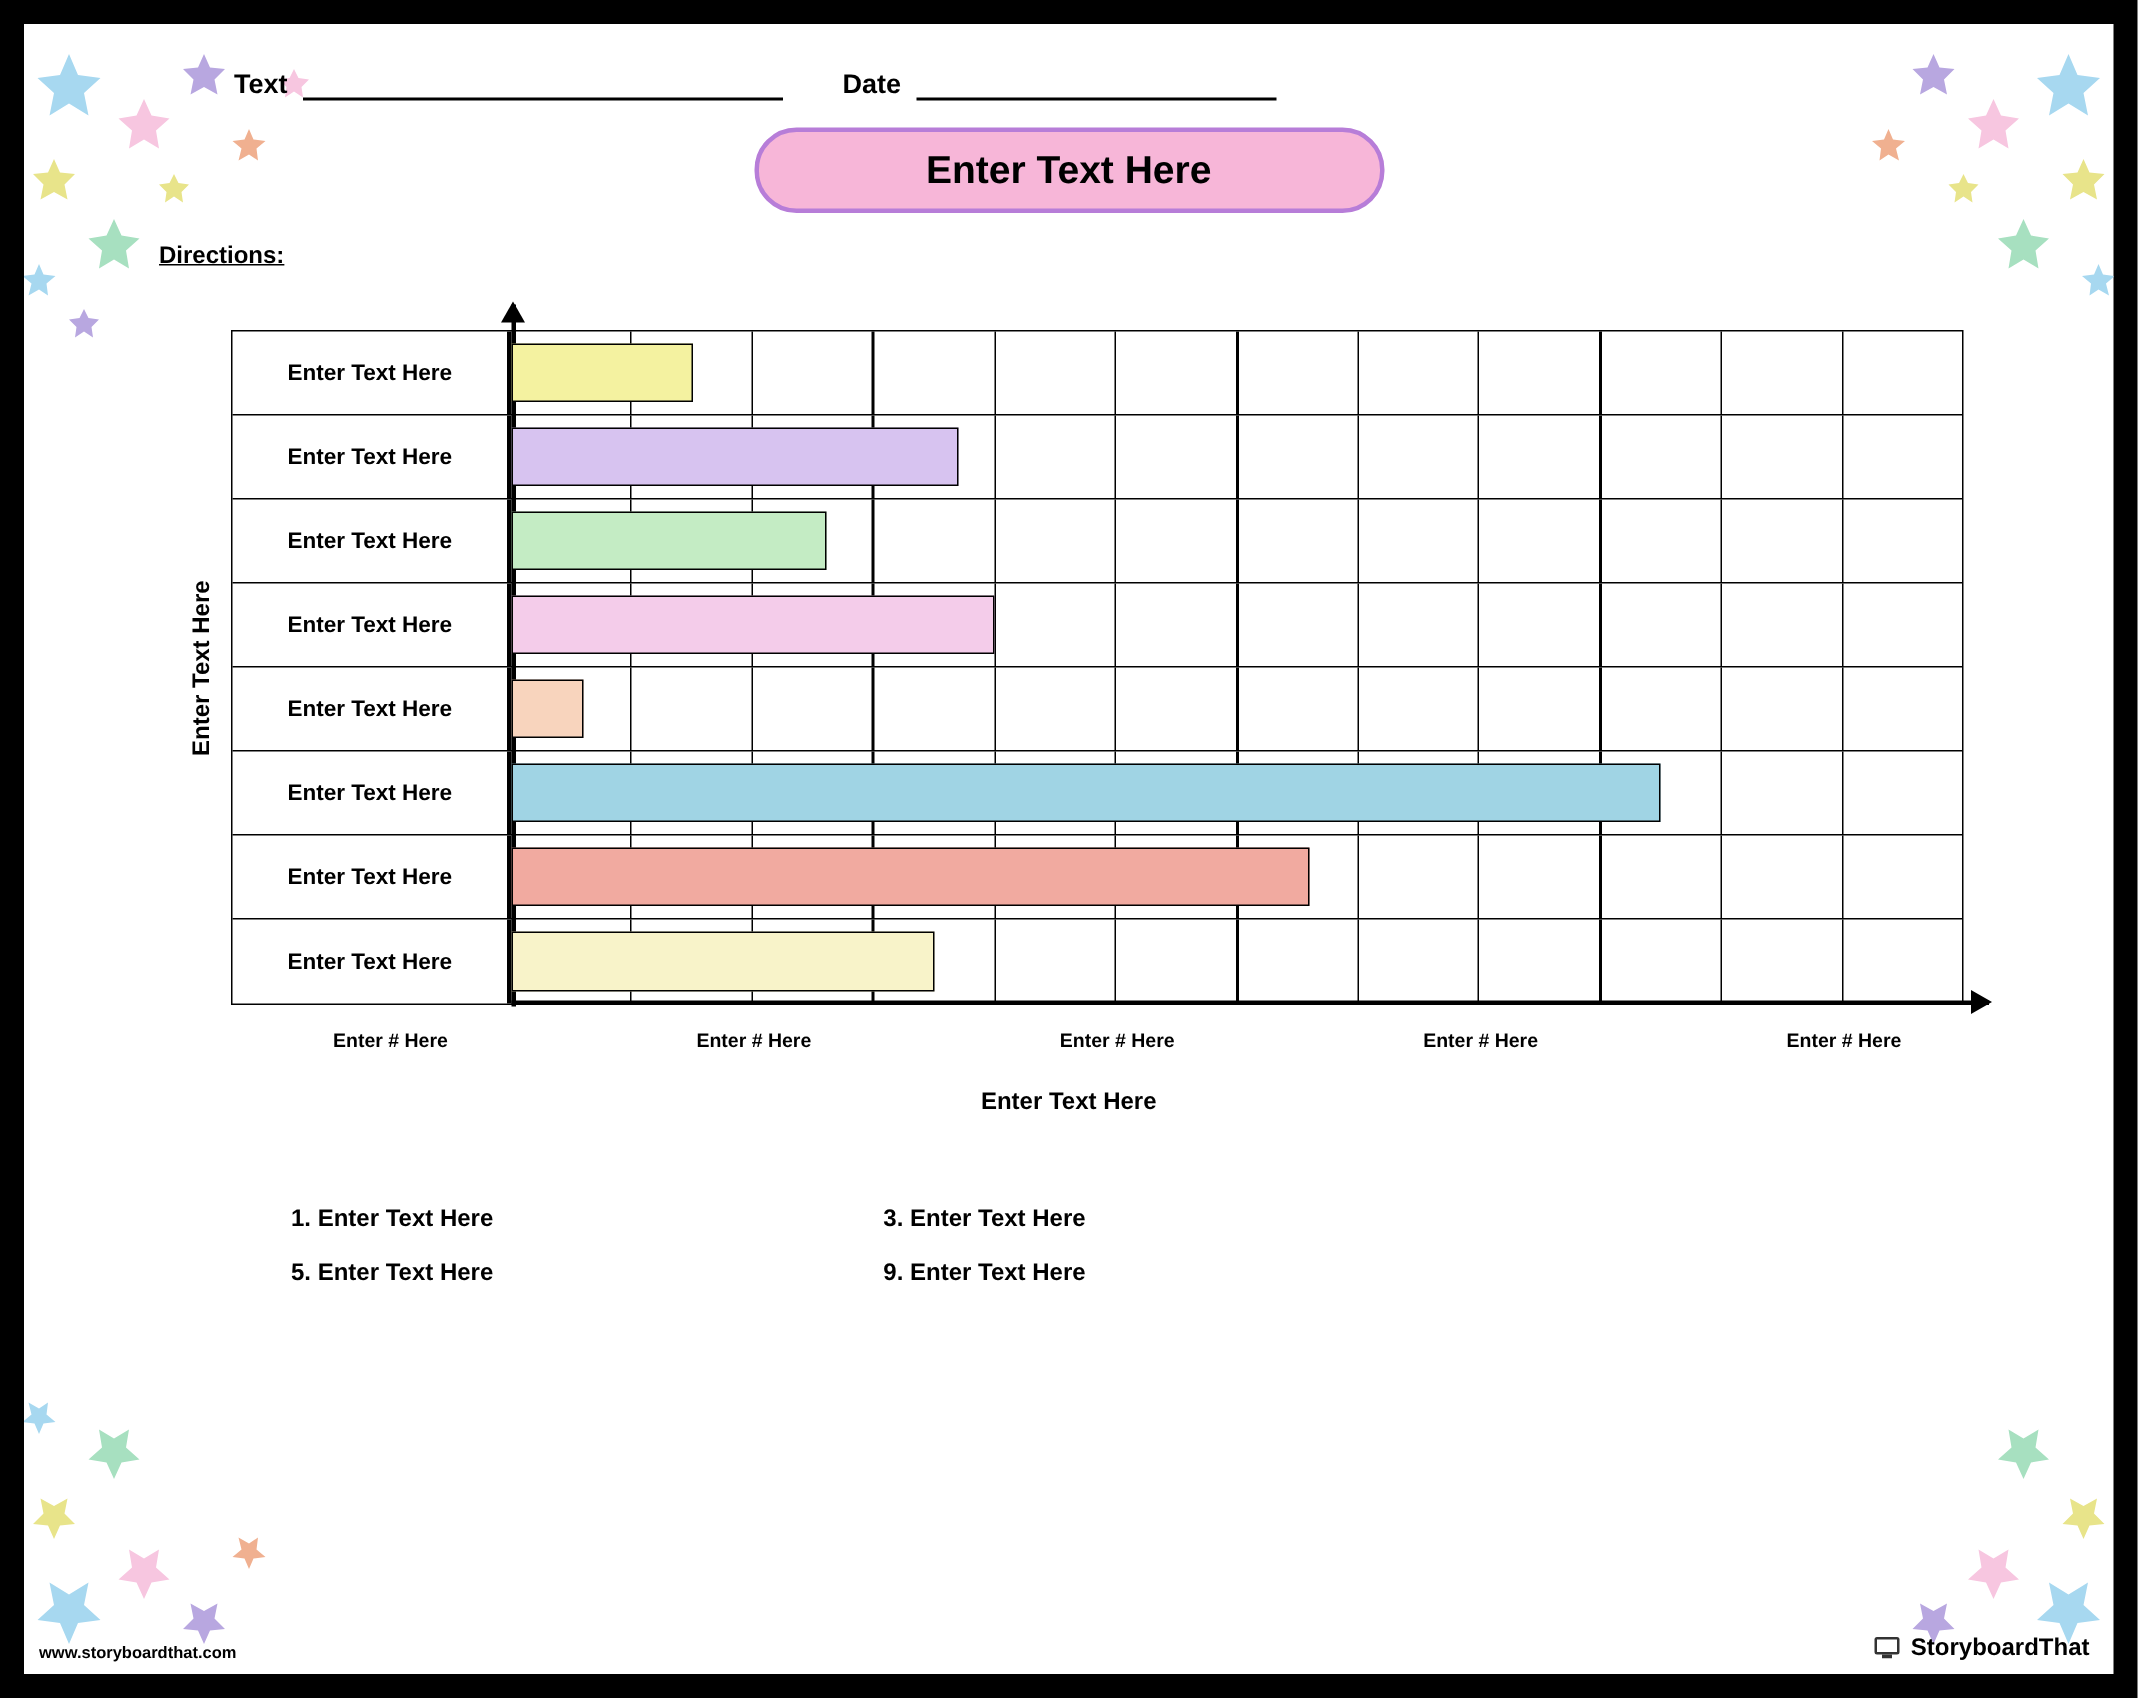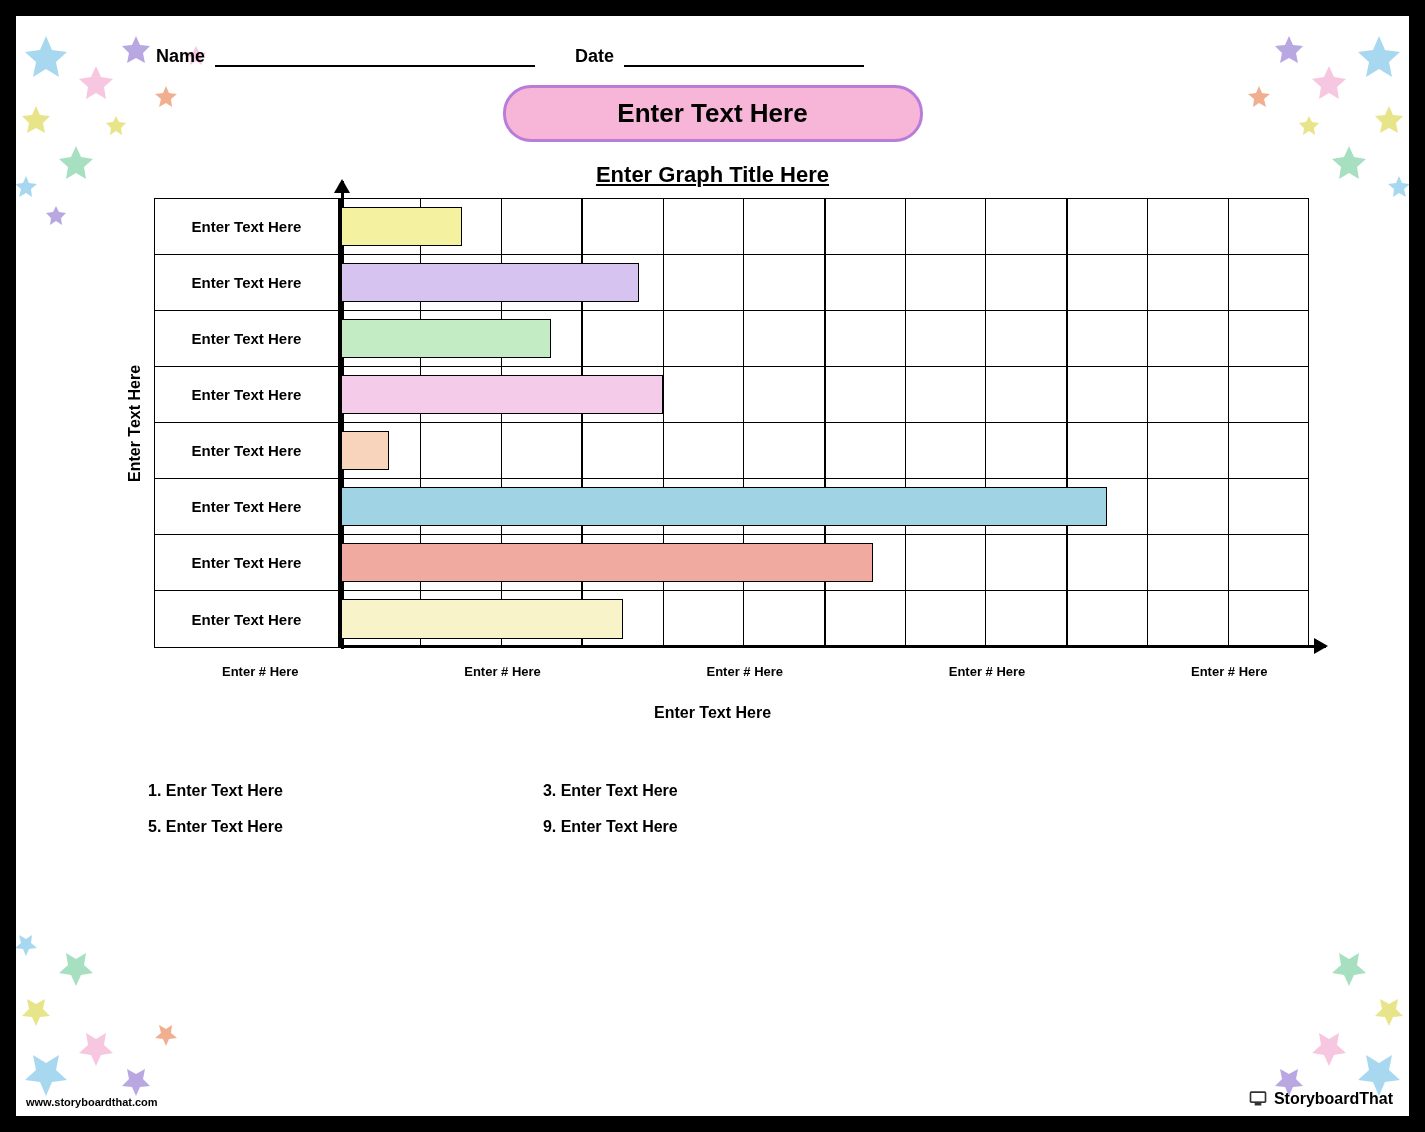--- a/index.html
+++ b/index.html
@@ -32,21 +32,21 @@
 .gcol.major{border-right:2px solid #000}
 .gcol:last-child{border-right:none}
 .bar{height:70%;border:1px solid #000;position:relative;z-index:2}
 .axis-y{position:absolute;left:186px;top:-18px;bottom:-2px;width:3px;background:#000}
 .axis-y::before{content:"";position:absolute;top:-2px;left:-7px;width:0;height:0;border-left:8px solid transparent;border-right:8px solid transparent;border-bottom:14px solid #000}
 .axis-x{position:absolute;left:186px;right:-18px;bottom:-1px;height:3px;background:#000}
 .axis-x::after{content:"";position:absolute;right:-2px;top:-7px;width:0;height:0;border-top:8px solid transparent;border-bottom:8px solid transparent;border-left:14px solid #000}
 .xticks{display:flex;margin-left:106px;margin-top:16px;font-weight:bold;font-size:13px}
 .xtick{position:relative;width:0;white-space:nowrap;transform:translateX(-50%)}
 .xlab{text-align:center;font-weight:bold;font-size:16px;margin-top:20px}
-.questions{display:flex;gap:260px;margin:60px 0 0 72px;font-weight:bold;font-size:16px}
+.questions{display:flex;gap:260px;margin:60px 0 0 118px;font-weight:bold;font-size:16px}
 .qcol div{margin-bottom:18px}
 .footer-left{position:absolute;left:10px;bottom:8px;font-size:11px;font-weight:bold}
 .footer-right{position:absolute;right:16px;bottom:8px;display:flex;align-items:flex-end;gap:6px;font-size:16px;font-weight:600}
 .footer-right svg{width:20px;height:20px}
 </style>
 </head>
 <body>
 
 <div class="page">
 
@@ -93,34 +93,34 @@
           <path d="M90 60l5 11 12 2-9 8 2 12-10-6-10 6 2-12-9-8 12-2z" fill="#f7c6e0"></path>
           <path d="M30 100l4 9 10 1-7 7 2 10-9-5-9 5 2-10-7-7 10-1z" fill="#e8e48a"></path>
           <path d="M130 30l4 9 10 1-7 7 2 10-9-5-9 5 2-10-7-7 10-1z" fill="#b8a7e0"></path>
           <path d="M70 140l5 11 12 2-9 8 2 12-10-6-10 6 2-12-9-8 12-2z" fill="#a7e0c0"></path>
         </g>
       </svg></div>
 
   <div class="content">
     <div class="header-row">
       <div class="hfield">
-        <span>Name</span>
+        <span>Text</span>
         <span class="line"></span>
       </div>
       <div class="hfield short">
         <span>Date</span>
         <span class="line"></span>
       </div>
     </div>
 
     <div class="title-bubble">Enter Text Here</div>
 
+    <div class="directions">Directions:</div>
 
     <div class="chart-wrap">
-      <div class="chart-title">Enter Graph Title Here</div>
       <div class="chart">
         <div class="ylab">Enter Text Here</div>
         <div class="grid" id="chart-grid">
           <div class="axis-y"></div>
           <div class="axis-x"></div>
         <div class="row">
               <div class="row-label">Enter Text Here</div>
               <div class="row-bar">
                 <div class="gridlines">
                   <div class="gcol"></div>

